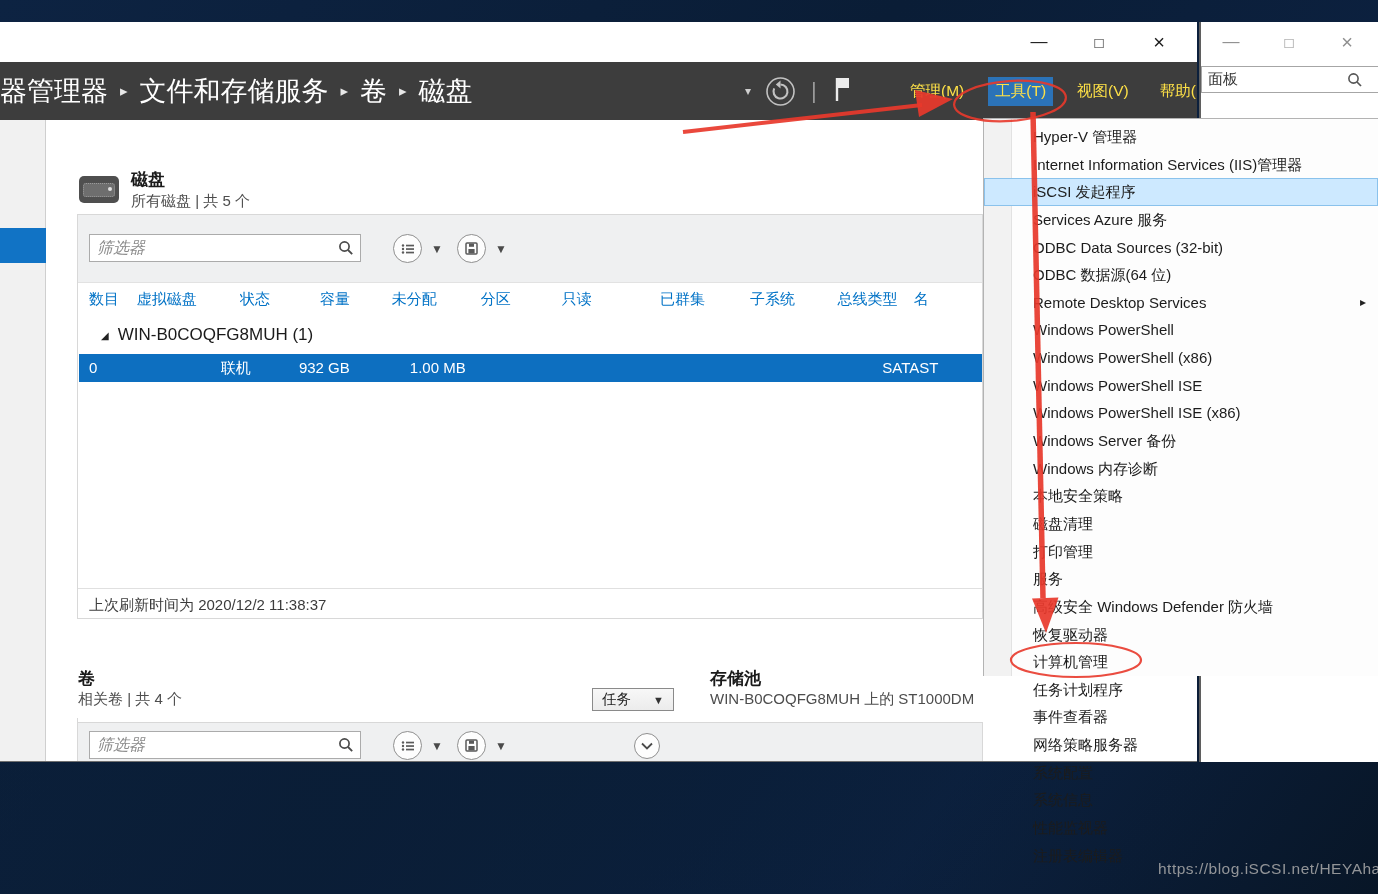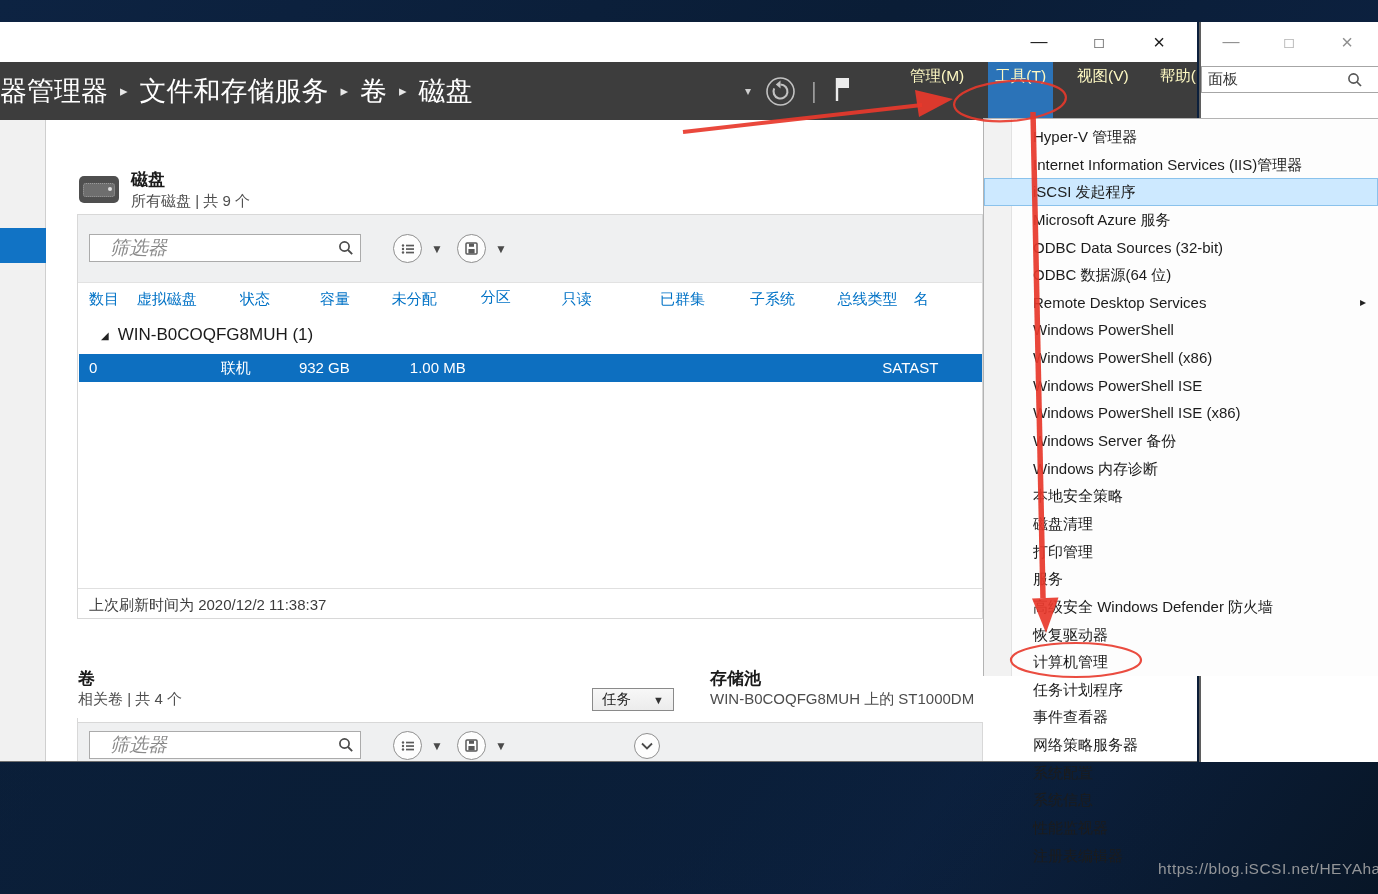--- a/index.html
+++ b/index.html
@@ -21,41 +21,41 @@
   .wc.x{font-size:20px;}
 
   .crumb-bar{position:absolute;left:0;top:40px;width:100%;height:58px;background:#3d3d3d;}
   .crumbs{position:absolute;left:0;top:0;height:100%;display:flex;align-items:center;color:#fff;font-size:27px;}
   .crumb{margin-right:4px;}
   .crumb-sep{font-size:15px;color:#e8e8e8;margin:0 12px 0 8px;}
   .bar-icons{position:absolute;left:745px;top:0;height:100%;display:flex;align-items:center;gap:13px;}
   .ddcaret{color:#cfcfcf;font-size:12px;}
   .circle-btn{width:32px;height:32px;border-radius:50%;display:flex;align-items:center;justify-content:center;}
   .bar-sep{color:#9a9a9a;font-size:22px;margin:0 2px;}
-  .bar-menu{position:absolute;left:903px;top:0;height:100%;display:flex;gap:17px;color:#fef9c3;font-size:15.5px;}
+  .bar-menu{position:absolute;left:903px;top:0;height:100%;display:flex;align-items:center;gap:17px;color:#fde047;font-size:15.5px;}
   .menu-btn{padding:4px 7px;}
   .menu-btn.active{background:#2b73b8;}
 
   
   .rail{position:absolute;left:0;top:98px;width:46px;height:642px;background:#f1f1f1;border-right:1px solid #cfcfcf;}
   .rail-sel{position:absolute;left:0;top:108px;width:46px;height:35px;background:#1173c5;}
   .rail-div2{position:absolute;left:77px;top:696px;width:1px;height:44px;background:#d8d8d8;}
 
   
   .disks-header{position:absolute;left:79px;top:148px;display:flex;gap:12px;}
   .disk-icon{width:40px;height:27px;margin-top:6px;border-radius:5px;background:#4f4f4f;position:relative;}
   .disk-icon .inner{position:absolute;left:4px;top:7px;right:4px;bottom:6px;border-radius:3px;background:#6e6e6e;border:1px dotted #9a9a9a;}
   .disk-icon .dot{position:absolute;right:7px;top:11px;width:4px;height:4px;border-radius:50%;background:#e0e0e0;}
   .disks-title{font-size:17px;font-weight:bold;color:#1a1a1a;line-height:20px;}
   .disks-sub{font-size:15px;color:#4d4d4d;margin-top:2px;}
 
   .panel-disks{position:absolute;left:77px;top:192px;width:906px;height:405px;border:1px solid #d8d8d8;background:#fff;overflow:hidden;}
   .panel-toolbar{position:absolute;left:0;top:0;right:0;height:68px;background:#eff0f1;border-bottom:1px solid #e2e2e2;}
   .filter-wrap{position:absolute;left:11px;top:19px;width:272px;height:28px;}
-  .filter-input{width:100%;height:100%;border:1px solid #ababab;background:#fff;padding:0 28px 0 20px;font-size:19px;font-family:inherit;color:#333;}
+  .filter-input{width:100%;height:100%;border:1px solid #ababab;background:#fff;padding:0 28px 0 7px;font-size:16px;font-family:inherit;color:#333;}
   .filter-input::placeholder{font-style:italic;color:#8a8a8a;opacity:1;}
   .mag{position:absolute;right:7px;top:6px;}
   .tool-circles{position:absolute;left:315px;top:19px;display:flex;align-items:center;}
   .ring{width:29px;height:29px;border:1.6px solid #8f8f8f;border-radius:50%;display:flex;align-items:center;justify-content:center;background:#fdfdfd;}
   .tb-caret{color:#4a4a4a;font-size:12px;margin:0 14px 0 9px;}
 
   .disks-thead{position:absolute;left:0;top:68px;right:4px;height:30px;display:flex;padding-left:11px;background:#fff;}
   .th{font-size:15px;color:#0072c6;line-height:32px;overflow:hidden;}
   .group-row{position:absolute;left:23px;top:110px;font-size:17px;color:#1a1a1a;display:flex;align-items:center;gap:9px;}
   .tri{font-size:10px;color:#222;}
@@ -158,21 +158,21 @@
       <div class="rail-sel"></div>
     </div>
 
     <div class="disks-header">
       <div class="disk-icon">
         <div class="inner"></div>
           <div class="dot"></div>
       </div>
       <div>
         <div class="disks-title">磁盘</div>
-        <div class="disks-sub">所有磁盘 | 共 9 个</div>
+        <div class="disks-sub">所有磁盘 | 共 5 个</div>
       </div>
     </div>
 
     <div class="panel-disks">
       <div class="panel-toolbar">
         <div class="filter-wrap">
           <input class="filter-input" placeholder="筛选器" style="">
           <span class="mag">
             <svg width="16" height="16">
                 <circle cx="6.5" cy="6.5" r="4.6" stroke="#4a4a4a" stroke-width="1.7" fill="none"></circle>
@@ -202,21 +202,21 @@
           <span class="tb-caret">▼</span>
         </div>
       </div>
 
       <div class="disks-thead">
           <span class="th" style="width: 52px;">数目</span>
           <span class="th" style="width: 95px;">虚拟磁盘</span>
           <span class="th" style="width: 87px; margin-left: 16px;">状态</span>
           <span class="th" style="width: 78px;">容量</span>
           <span class="th" style="width: 97px;">未分配</span>
-          <span class="th" style="width: 88px; font-family: Liberation Mono, monospace;">分区</span>
+          <span class="th" style="width: 88px;">分区</span>
           <span class="th" style="width: 107px;">只读</span>
           <span class="th" style="width: 98px;">已群集</span>
           <span class="th" style="width: 95px;">子系统</span>
           <span class="th" style="width: 83px;">总线类型</span>
           <span class="th" style="width: 70px;">名</span>
         </div>
       <div class="group-row">
         <span class="tri">◢</span>
         <span>WIN-B0COQFG8MUH (1)</span>
       </div>
@@ -304,21 +304,21 @@
       </span>
     </div>
   </div>
 
   <div class="tools-menu">
     <div class="menu-gutter"></div>
     <div>
         <div class="mi"><span>Hyper-V 管理器</span></div>
         <div class="mi"><span>Internet Information Services (IIS)管理器</span></div>
         <div class="mi hl"><span>iSCSI 发起程序</span></div>
-        <div class="mi"><span>Microsoft Azure 服务</span></div>
+        <div class="mi"><span>Services Azure 服务</span></div>
         <div class="mi"><span>ODBC Data Sources (32-bit)</span></div>
         <div class="mi"><span>ODBC 数据源(64 位)</span></div>
         <div class="mi"><span>Remote Desktop Services</span><span class="subarrow">▸</span></div>
         <div class="mi"><span>Windows PowerShell</span></div>
         <div class="mi"><span>Windows PowerShell (x86)</span></div>
         <div class="mi"><span>Windows PowerShell ISE</span></div>
         <div class="mi"><span>Windows PowerShell ISE (x86)</span></div>
         <div class="mi"><span>Windows Server 备份</span></div>
         <div class="mi"><span>Windows 内存诊断</span></div>
         <div class="mi"><span>本地安全策略</span></div>

